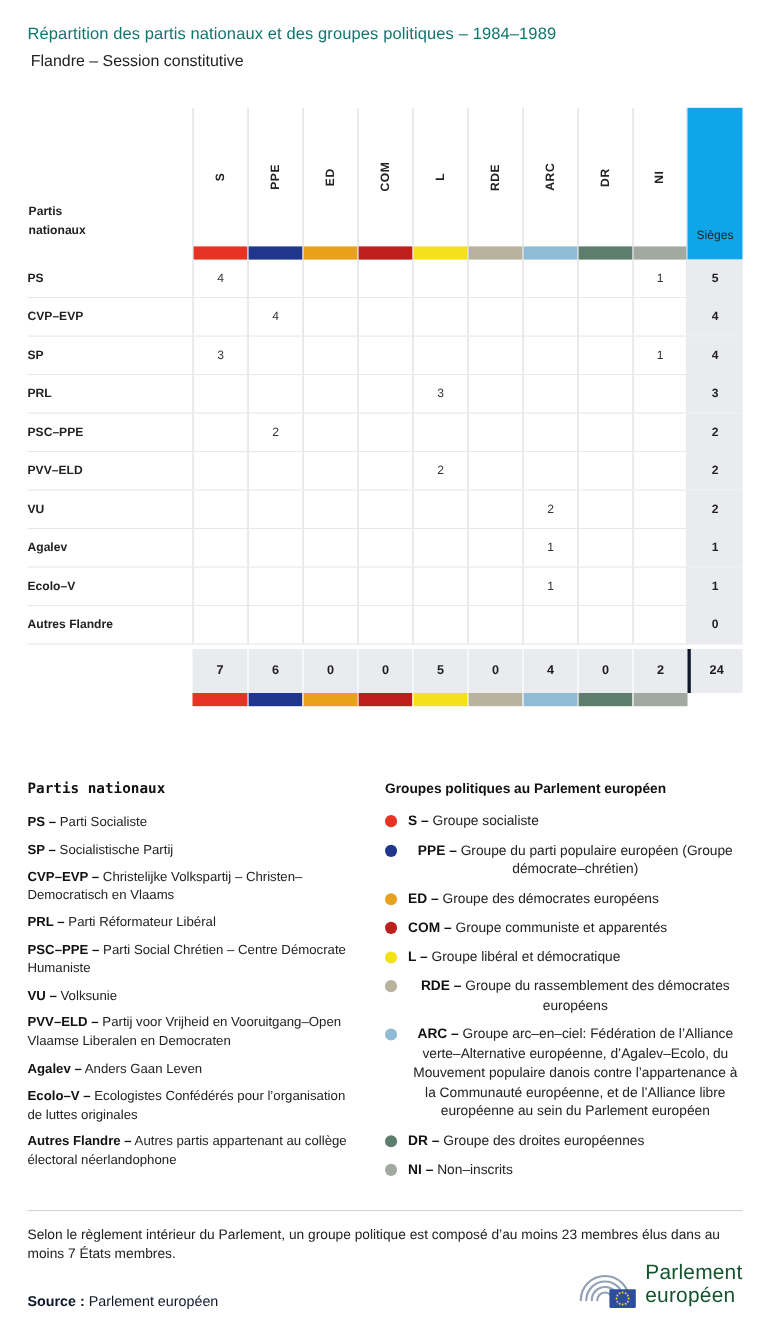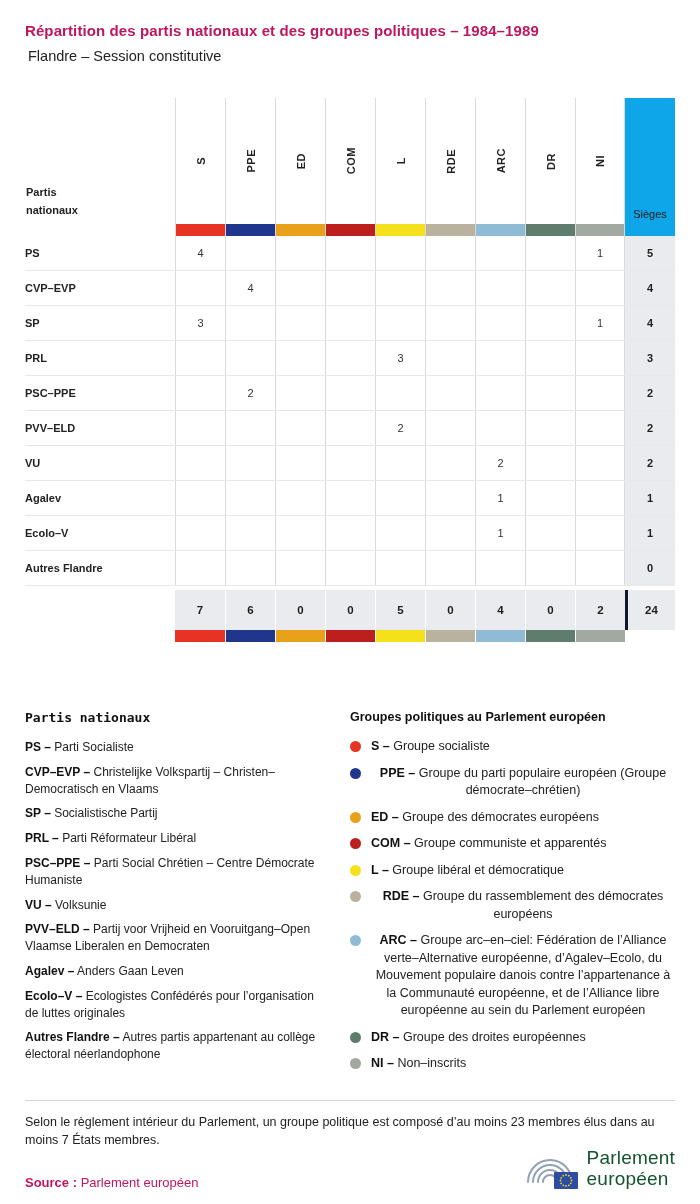--- a/index.html
+++ b/index.html
@@ -3,21 +3,21 @@
 <meta charset="utf-8">
 <style>
   * { margin:0; padding:0; box-sizing:border-box; }
   html, body { width:700px; }
   body {
     height:1204px; position:relative; overflow:hidden;
     background:#ffffff; color:#1d1d1b;
     font-family:"Liberation Sans", sans-serif;
   }
   .page { padding:22px 25px 0 25px; }
-  .title { font-size:15px; font-weight:700; color:#be185d; letter-spacing:.1px; }
+  .title { font-size:15px; font-weight:400; color:#0f766e; letter-spacing:.1px; }
   .subtitle { font-size:14.5px; margin:9px 0 0 3px; color:#222; }
 
   
   .ep-table { margin-top:34px; width:650px; font-size:11px; }
   .grid-row { display:grid; grid-template-columns:150px repeat(9,50px) 50px; }
   .header-row { height:138px; }
   .corner-cell { display:flex; align-items:flex-end; padding:0 0 16px 1px; }
   .corner-text { width:54px; font-weight:700; font-size:11px; line-height:1.7; overflow-wrap:anywhere; color:#222; }
   .group-header { display:flex; flex-direction:column; border-left:1px solid #d8dadc; }
   .gh-label { flex:1; display:flex; align-items:center; justify-content:center; }
@@ -50,21 +50,21 @@
   .litem b, .gtext b { color:#111; }
   .gitem { display:flex; gap:10px; margin-bottom:9px;text-align:center; }
   .dot { width:11px; height:11px; border-radius:50%; flex-shrink:0; margin-top:3px; }
   .gtext { font-size:12.5px; line-height:1.4; color:#222; }
 
   
   .footnote-wrap { margin-top:18px; }
   .footnote-wrap hr { border:none; border-top:1px solid #cfd3d7; }
   .footnote { font-size:12.5px; line-height:1.5; margin-top:12px; color:#222; }
   .footer { position:absolute; left:25px; right:25px; bottom:14px; display:flex; justify-content:space-between; align-items:flex-end; }
-  .source { font-size:13px; color:#be185d; }
+  .source { font-size:13px; color:#0f172a; }
   .logo { display:flex; align-items:center; gap:8px; }
   .logo-text { color:#14532d; font-size:19px; line-height:1.12; letter-spacing:.2px; }
 </style>
 </head>
 <body>
 
 <div class="page">
 
   <h1 class="title">Répartition des partis nationaux et des groupes politiques – 1984–1989</h1>
   <div class="subtitle">Flandre – Session constitutive</div>
@@ -289,22 +289,22 @@
       <div class="bbar" style="background: rgb(94, 125, 108);"></div>
       <div class="bbar" style="background: rgb(162, 169, 160);"></div>
       <div></div>
     </div>
   </div>
 
   <div class="legend">
     <div class="leg-left">
       <h3>Partis nationaux</h3>
       <p class="litem"><b>PS –</b> <span>Parti Socialiste</span></p>
+      <p class="litem"><b>SP –</b> <span>Socialistische Partij</span></p>
       <p class="litem"><b>CVP–EVP –</b> <span>Christelijke Volkspartij – Christen–Democratisch en Vlaams</span></p>
-      <p class="litem"><b>SP –</b> <span>Socialistische Partij</span></p>
       <p class="litem"><b>PRL –</b> <span>Parti Réformateur Libéral</span></p>
       <p class="litem"><b>PSC–PPE –</b> <span>Parti Social Chrétien – Centre Démocrate Humaniste</span></p>
       <p class="litem"><b>VU –</b> <span>Volksunie</span></p>
       <p class="litem"><b>PVV–ELD –</b> <span>Partij voor Vrijheid en Vooruitgang–Open Vlaamse Liberalen en Democraten</span></p>
       <p class="litem"><b>Agalev –</b> <span>Anders Gaan Leven</span></p>
       <p class="litem"><b>Ecolo–V –</b> <span>Ecologistes Confédérés pour l’organisation de luttes originales</span></p>
       <p class="litem"><b>Autres Flandre –</b> <span>Autres partis appartenant au collège électoral néerlandophone</span></p>
     </div>
 
     <div class="leg-right">

